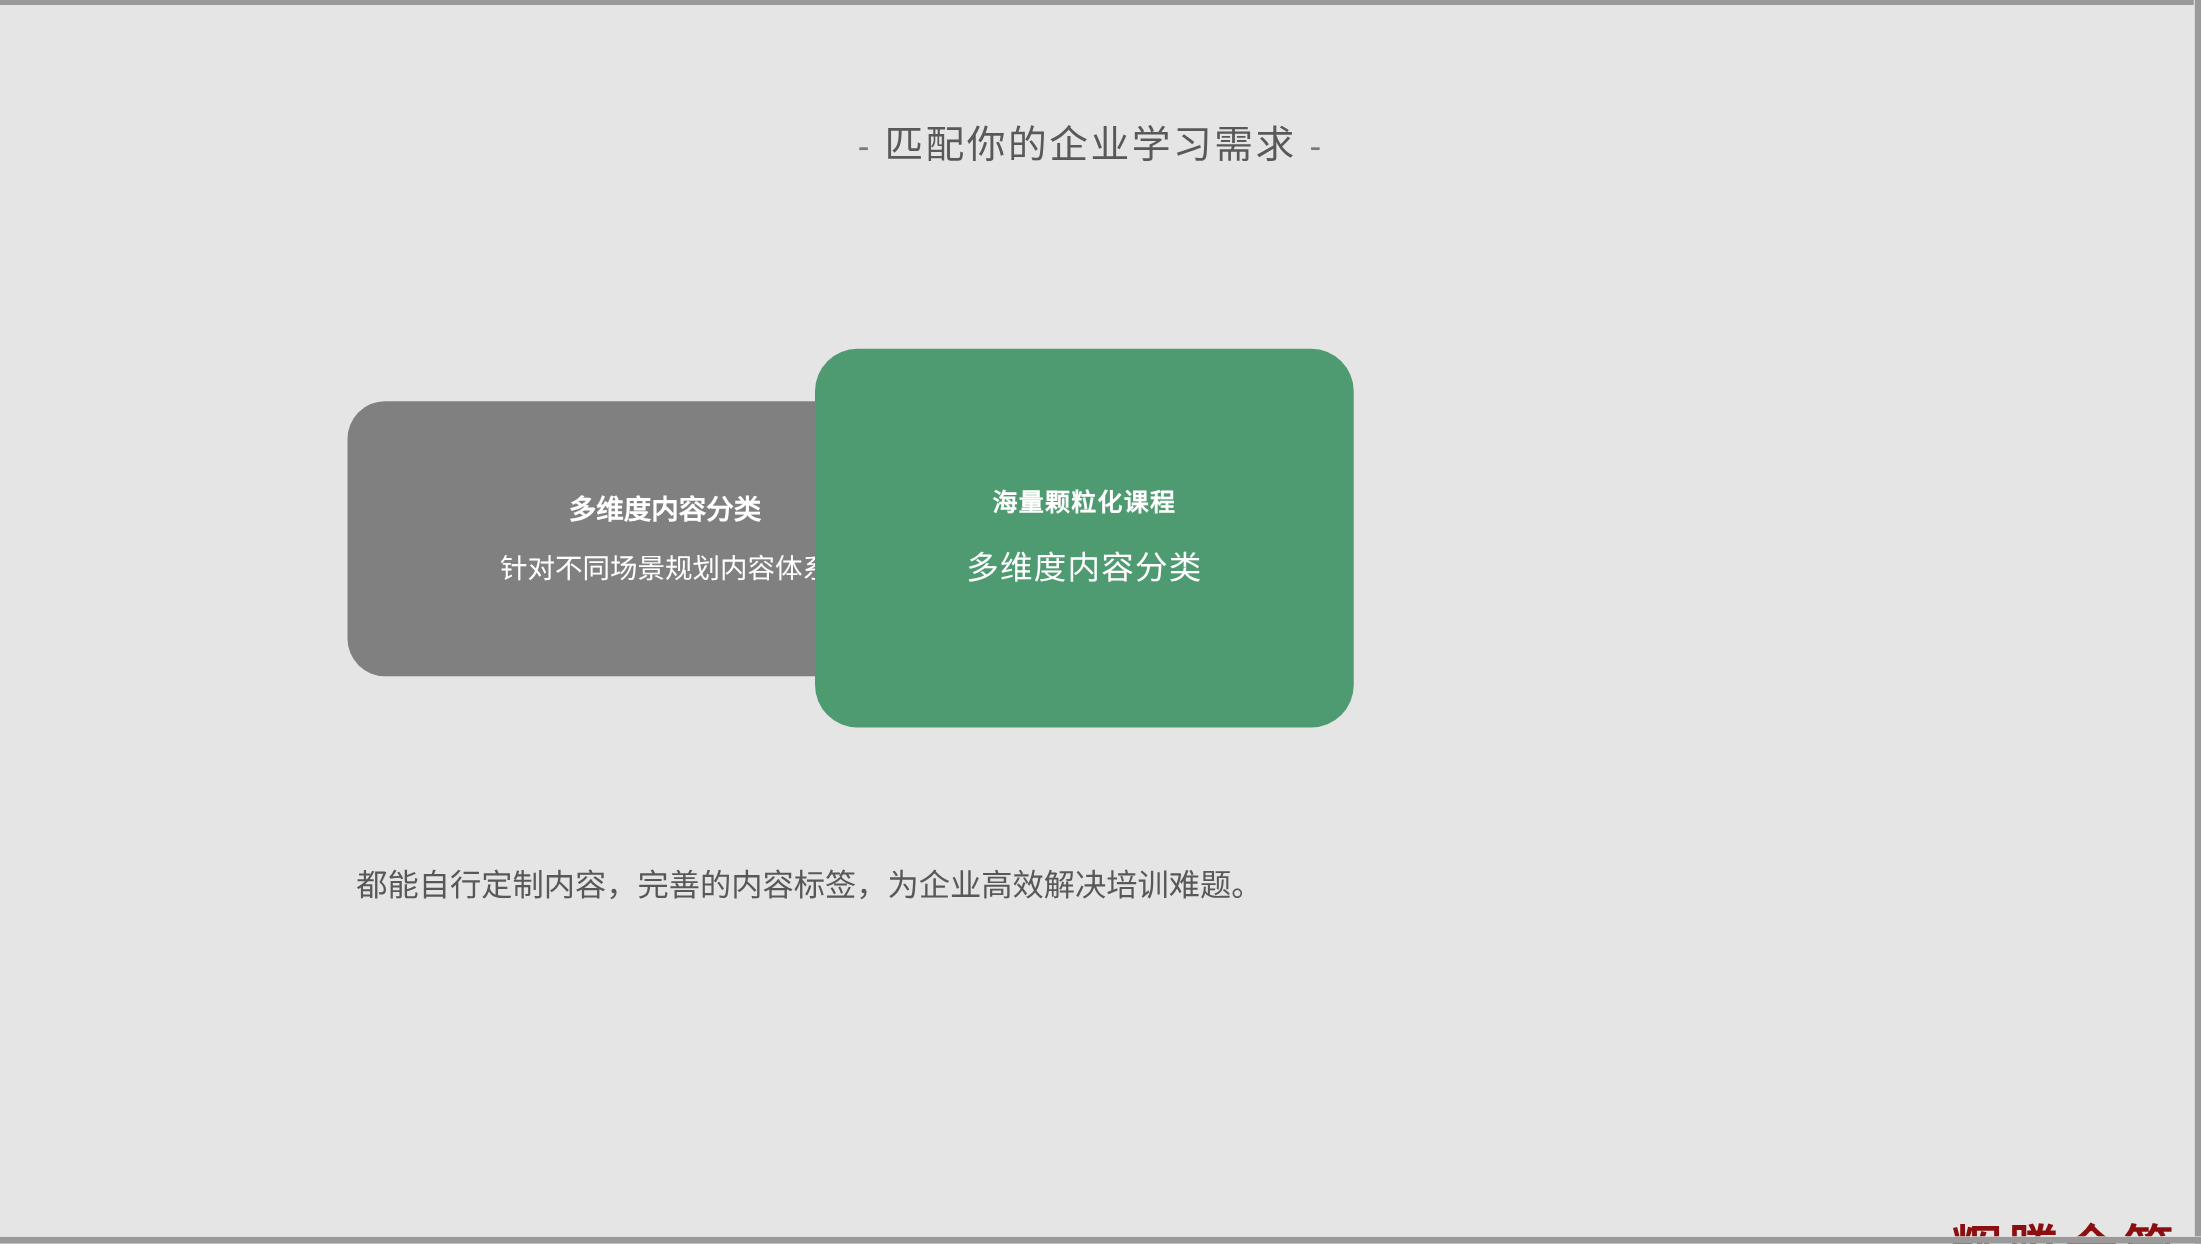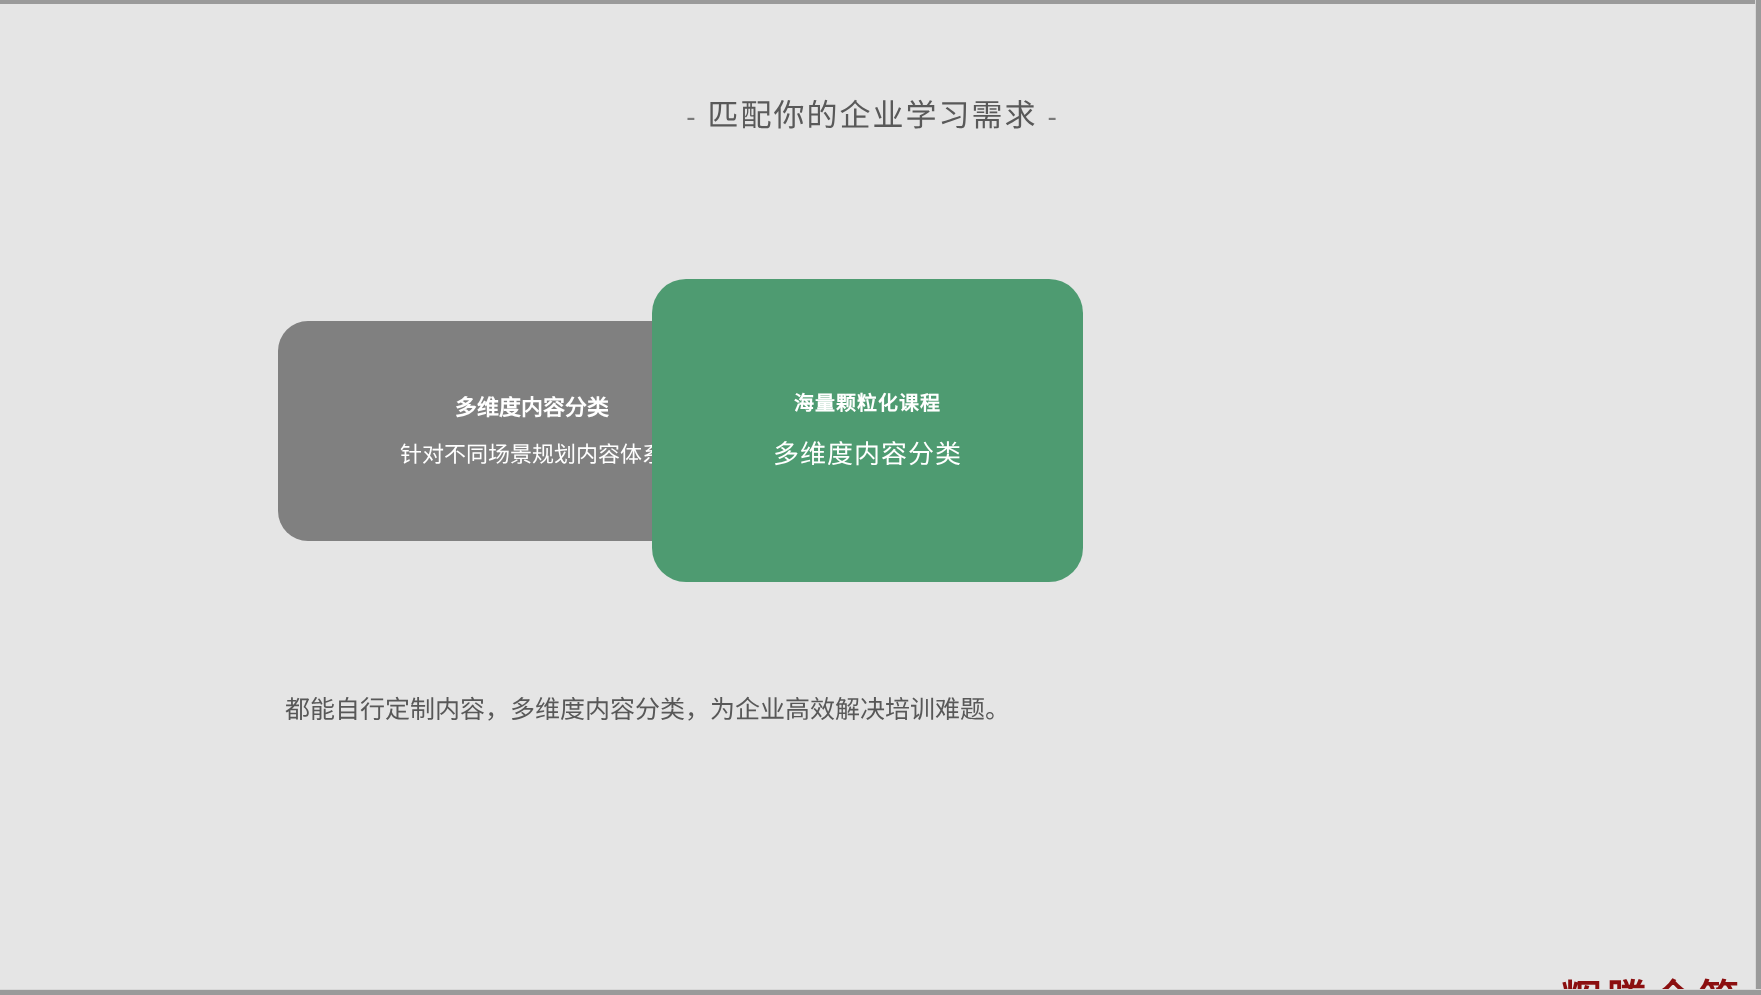--- a/index.html
+++ b/index.html
@@ -158,21 +158,21 @@
     <div class="card card-center">
       <div class="card-inner">
         <div class="card-title">海量颗粒化课程</div>
         <div class="card-sub">多维度内容分类</div>
       </div>
     </div>
 
   </div>
 
   <div class="body-copy">
-    <div>都能自行定制内容，多维度内容分类，为企业高效解决培训难题。</div>
+    <div>都能自行定制内容，完善的内容标签，为企业高效解决培训难题。</div>
   </div>
 
   <div class="watermark">辉腾全管</div>
 
 </div>
 
 <div class="edge edge-right"></div>
 <div class="edge edge-bottom"></div>
 
 </body></html>

